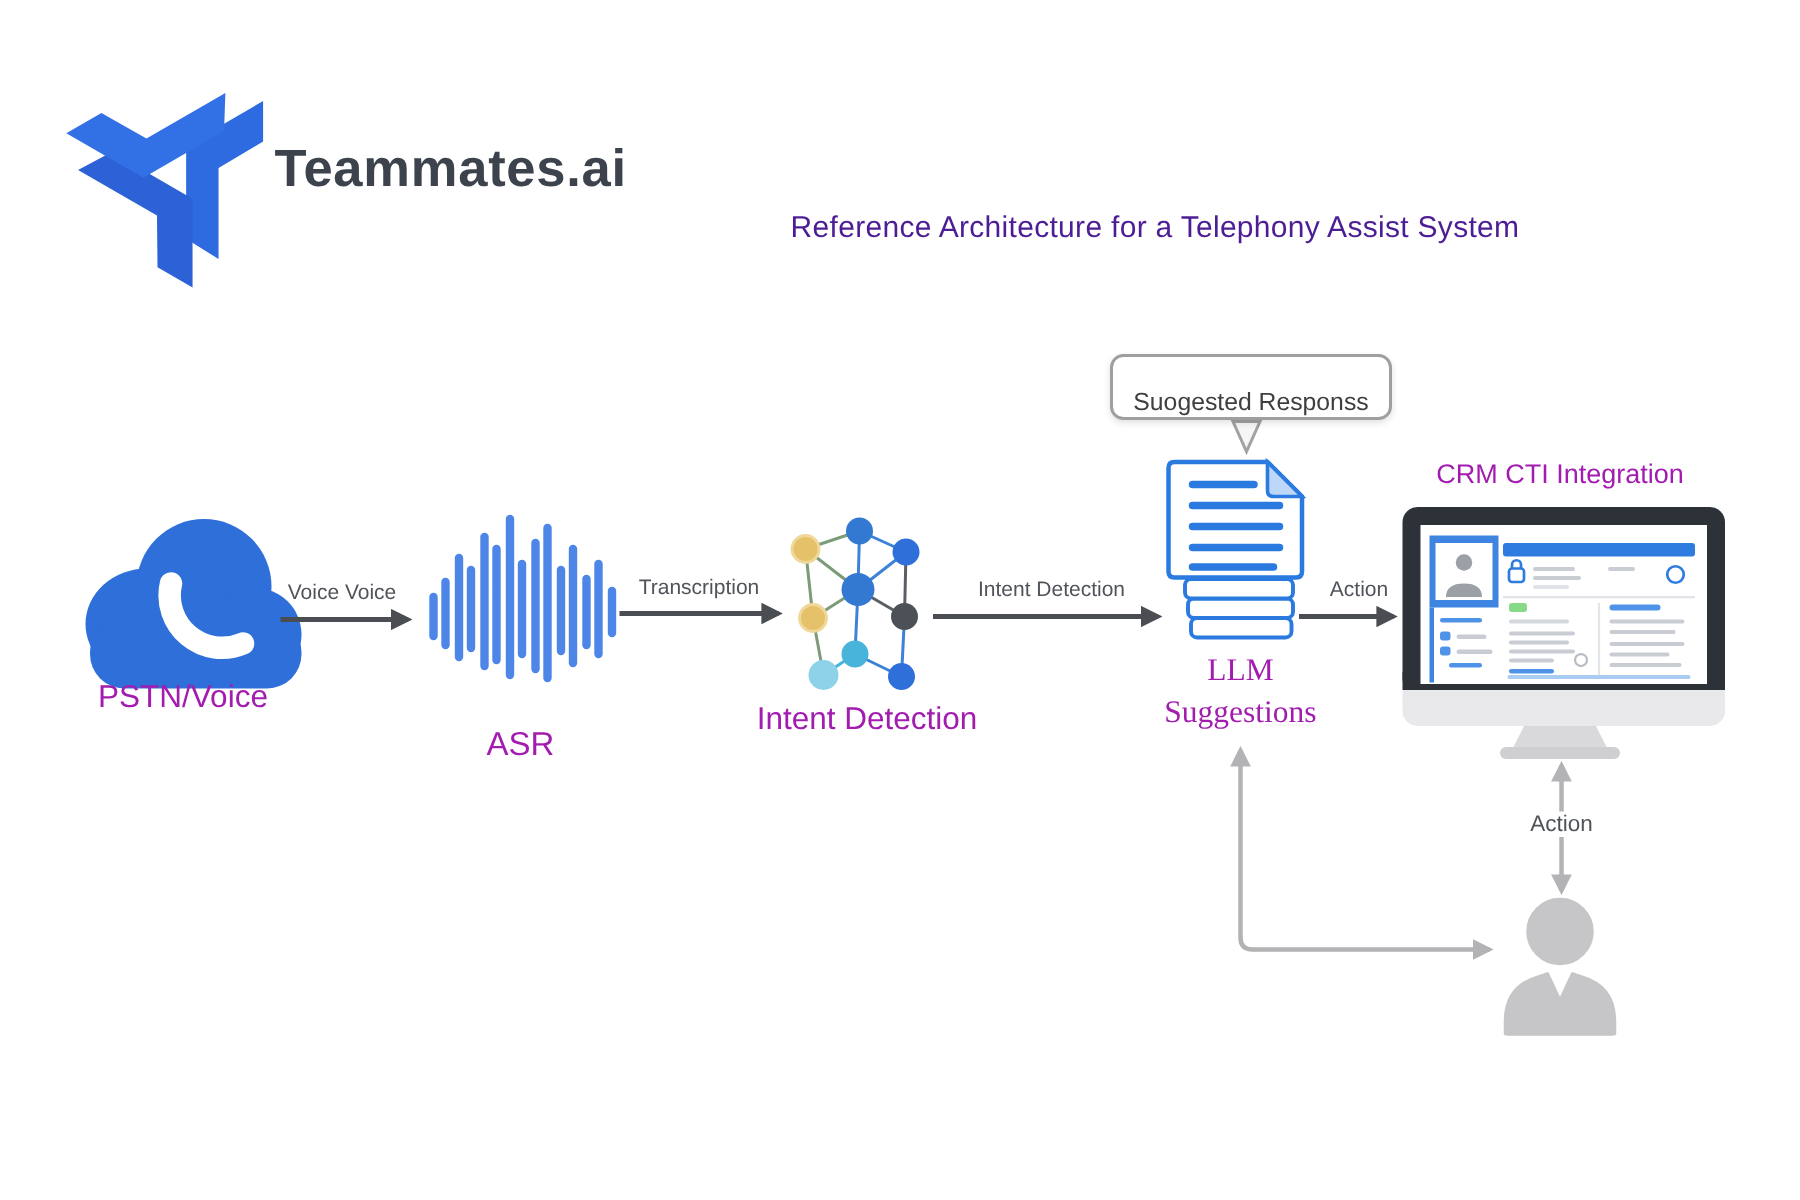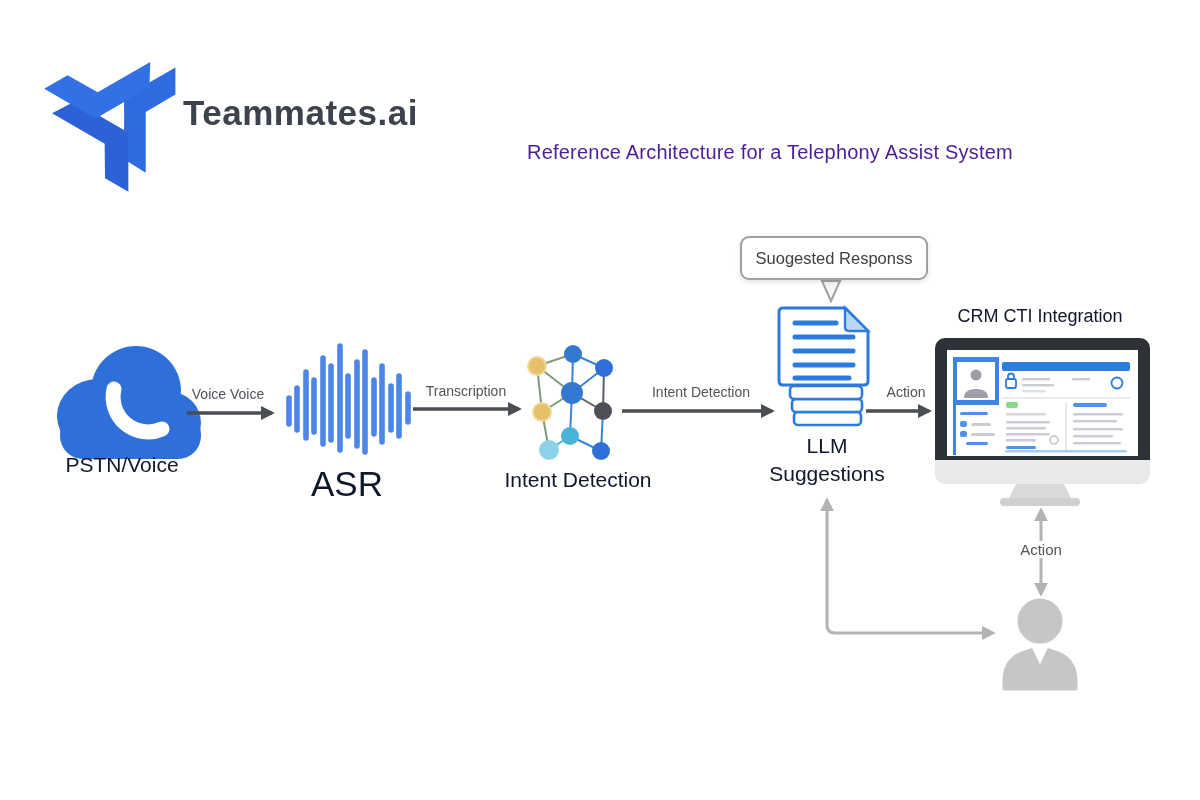--- a/index.html
+++ b/index.html
@@ -14,32 +14,32 @@
     transform:translateX(-50%);text-align:center;font-weight:500;
   }
   .logo-text{
     position:absolute;left:183px;top:93px;font-size:35px;font-weight:600;
     color:#3d434d;letter-spacing:.5px;
   }
   .title{
     position:absolute;left:460px;top:101px;width:620px;text-align:center;
     font-size:20px;color:#4c1d95;font-weight:500;letter-spacing:.2px;margin-top:40px;
   }
-  .node-label{font-size:21px;color:#0f172a;}
+  .node-label{font-size:21px;color:#a21caf;}
   .edge-label{font-size:14px;color:#50545a;}
-  .asr-label{font-size:35px;}
+  .asr-label{font-size:22px;margin-top:19px;}
   .crm-label{font-size:18px;}
-  .llm-label{white-space:normal;width:150px;line-height:28px;}
+  .llm-label{white-space:normal;width:150px;line-height:28px;font-family:Liberation Serif, serif;}
   .action-v{font-size:15px;}
   .action-v span{background:#ffffff;padding:0 3px;}
   .callout{
     position:absolute;left:740px;top:236px;width:184px;height:40px;
     background:#ffffff;border:2px solid #9f9f9f;border-radius:9px;
     box-shadow:0 2px 5px rgba(0,0,0,.12);
-    display:flex;align-items:center;justify-content:center;
+    display:flex;align-items:flex-end;justify-content:center;
     font-size:16.5px;color:#3f3f3f;font-weight:400;
   }
 </style>
 </head>
 <body>
 
 <div class="stage">
 
   <svg class="art" width="1200" height="800" viewBox="0 0 1200 800">
     <defs>

